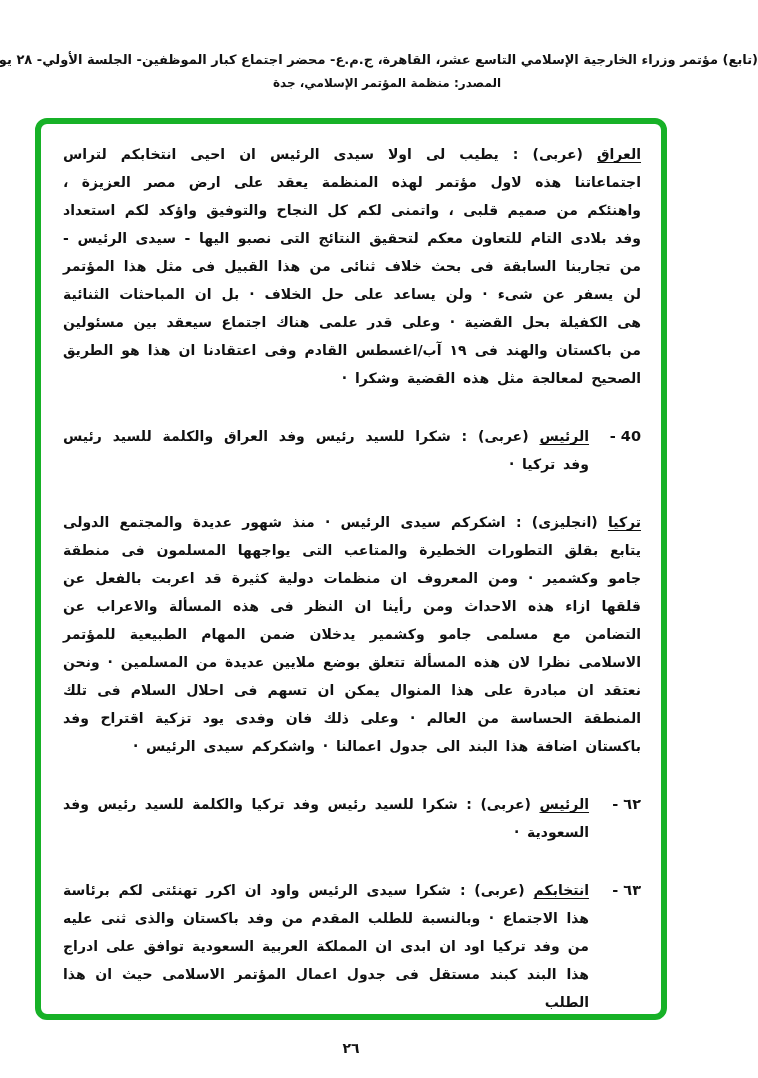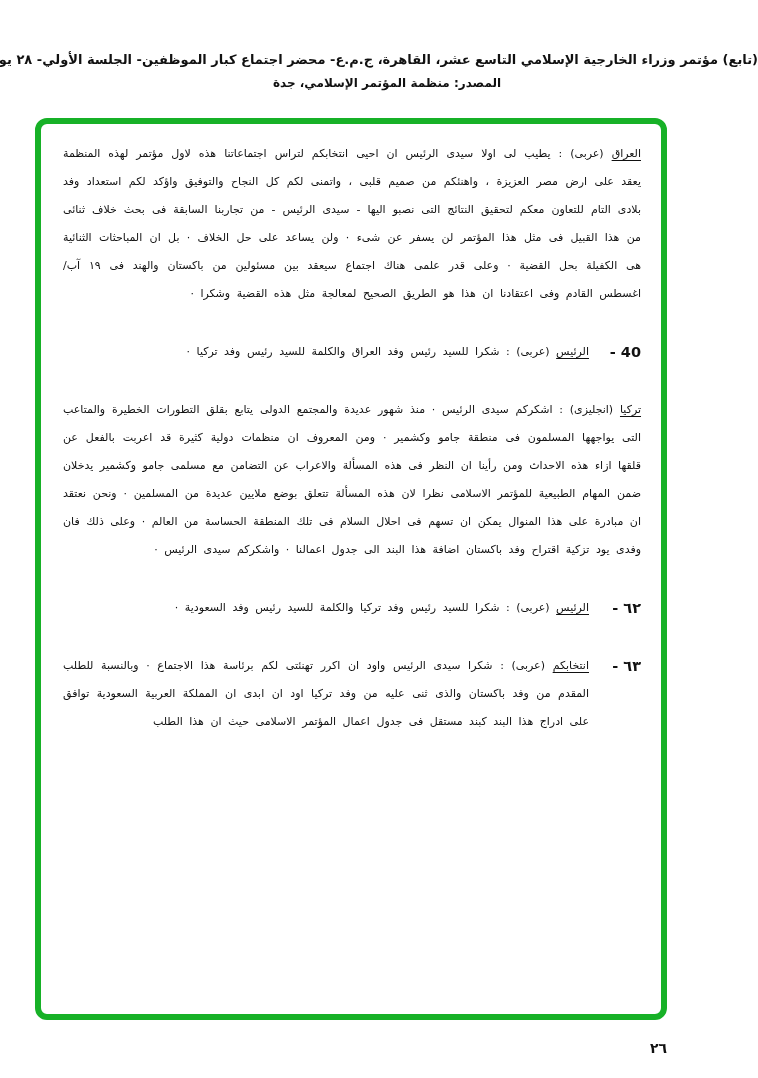--- a/index.html
+++ b/index.html
@@ -58,36 +58,36 @@
   .para:last-child { margin-bottom: 0; }
   .para-num {
     flex: 0 0 52px;
     font-size: 14.5px;
     font-weight: bold;
     line-height: 28px;
     white-space: nowrap;
   }
   .para-text {
     flex: 1 1 auto;
-    font-size: 11px;
-    font-weight: normal;
+    font-size: 14px;
+    font-weight: bold;
     line-height: 28px;
     text-align: justify;
     word-spacing: 3px;
   }
   .speaker {
     text-decoration: underline;
     text-underline-offset: 3px;
   }
   .page-number {
     position: absolute;
     top: 1040px;
     left: 35px;
     width: 632px;
-    text-align: right;
+    text-align: center;
     font-size: 14px;
     font-weight: bold;
   }
 </style>
 </head>
 <body>
 
 <div class="page">
 
   <div class="header">

